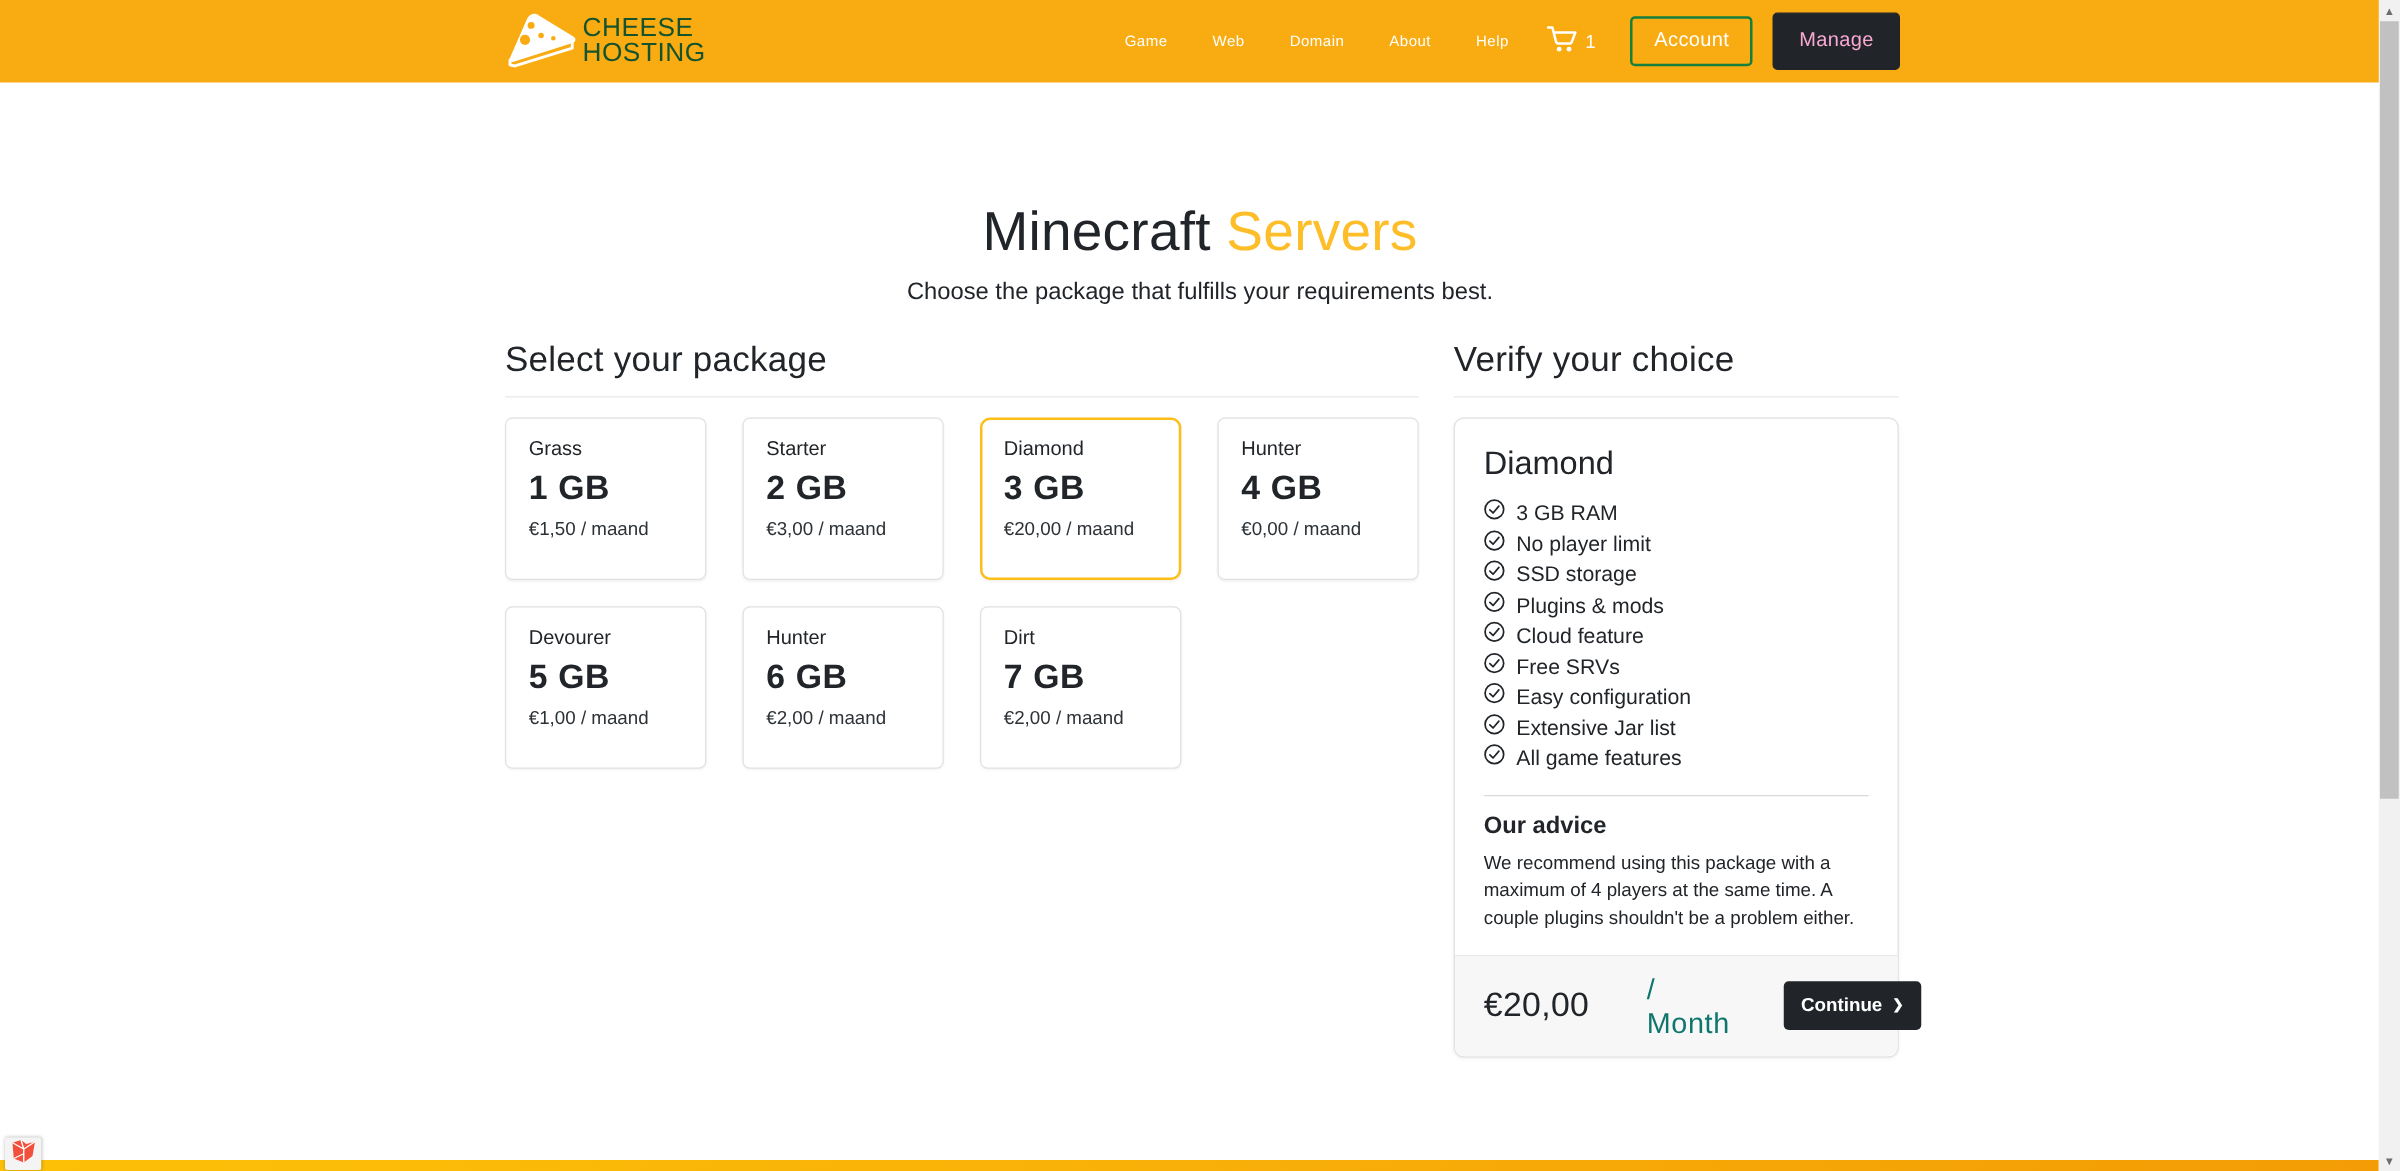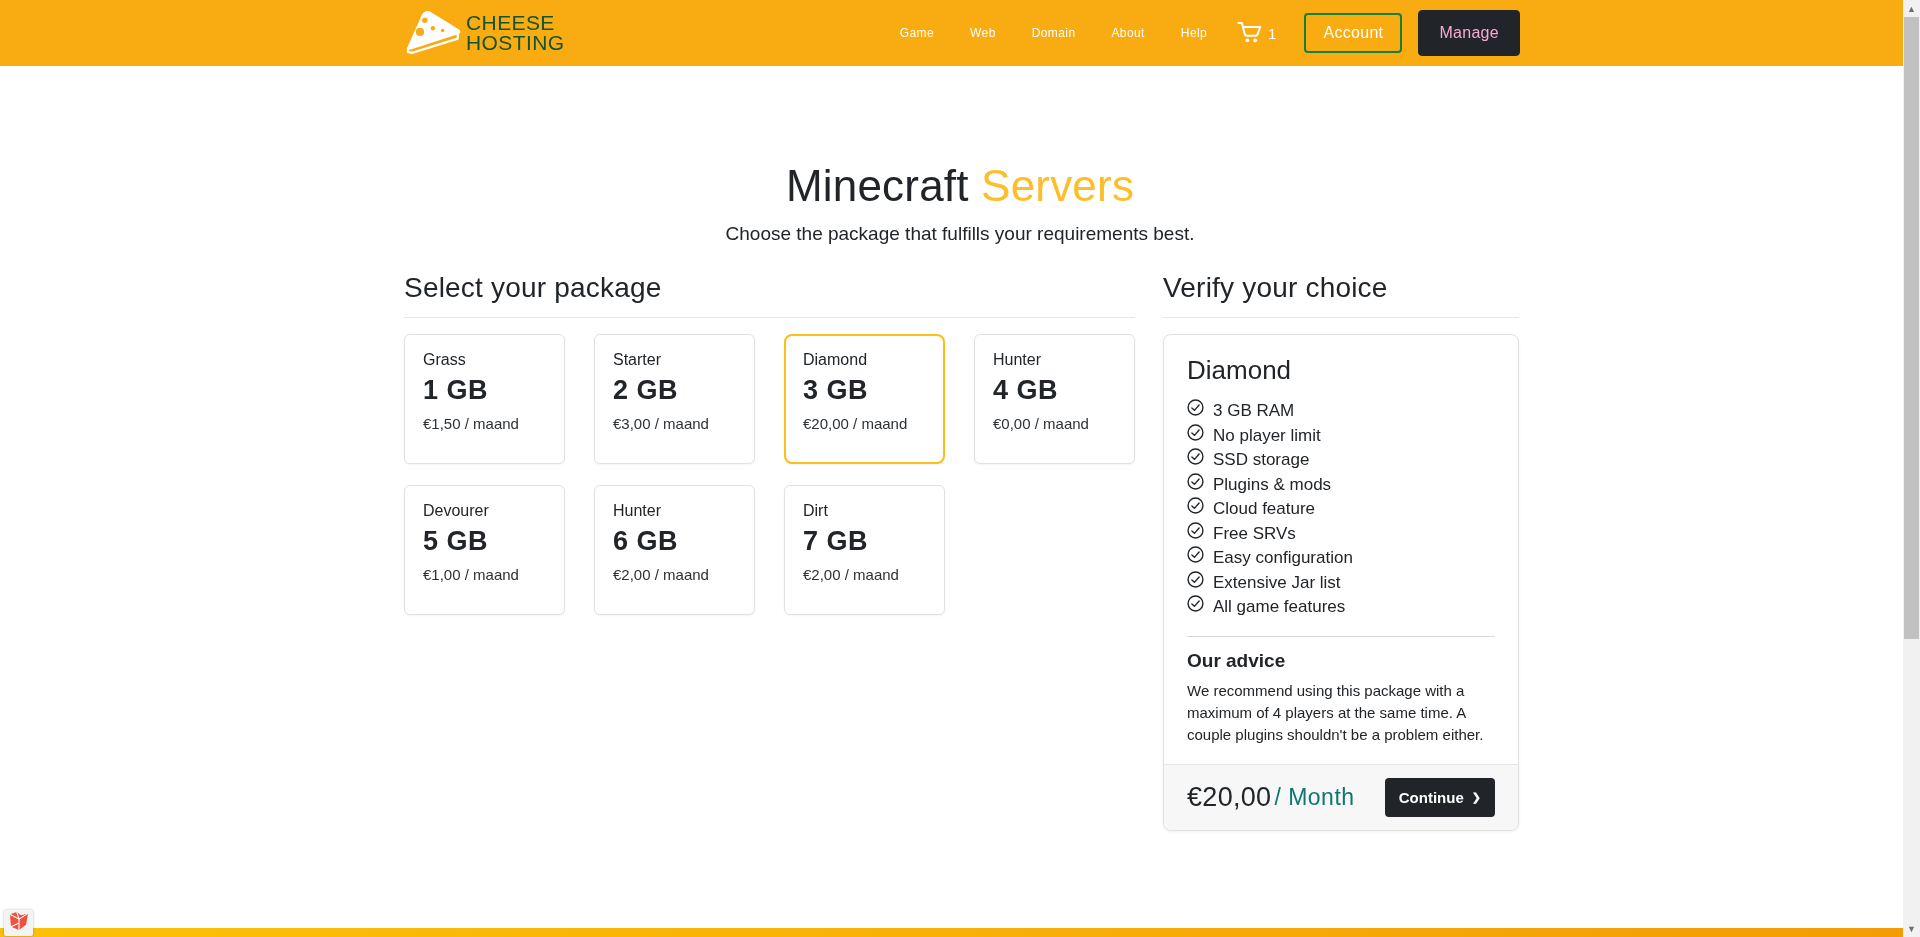--- a/index.html
+++ b/index.html
@@ -61,21 +61,21 @@
   .panel-body { padding:20px 23px 0; }
   .panel-title { margin:0 0 13px; font-size:26px; font-weight:500; }
   .features { list-style:none; margin:0; padding:0; }
   .features li { display:flex; align-items:center; gap:9px; font-size:17px; line-height:24.5px; }
   .features svg { width:17px; height:17px; flex:none; }
   .panel-divider { border:none; border-top:1px solid #d9d9d9; margin:16px 0 13px; }
   .advice-h { margin:0 0 8px; font-size:19px; font-weight:600; }
   .advice-p { margin:0 0 18px; font-size:15px; line-height:1.47; }
   .panel-footer {
     display:flex; align-items:center; padding:13px 23px;
-    background:#f7f7f8; border-top:1px solid #e7e7e7; border-radius:0 0 8px 8px;
+    background:#f7f7f8; border-top:1px solid #e7e7e7; border-radius:0 0 8px 8px;gap:43px;
   }
   .price-big { font-size:27px; letter-spacing:0.3px; }
   .price-period { font-size:23px; color:#0f766e; margin-left:3px; letter-spacing:0.5px; }
   .continue-btn {
     margin-left:auto; display:flex; align-items:center; gap:8px;
     background:#212529; color:#fff; border:none; border-radius:4px;
     padding:11px 14px; font-family:inherit; font-size:15px; font-weight:600; cursor:pointer;
   }
   .continue-btn .chev { font-size:11px; line-height:1; }
 

